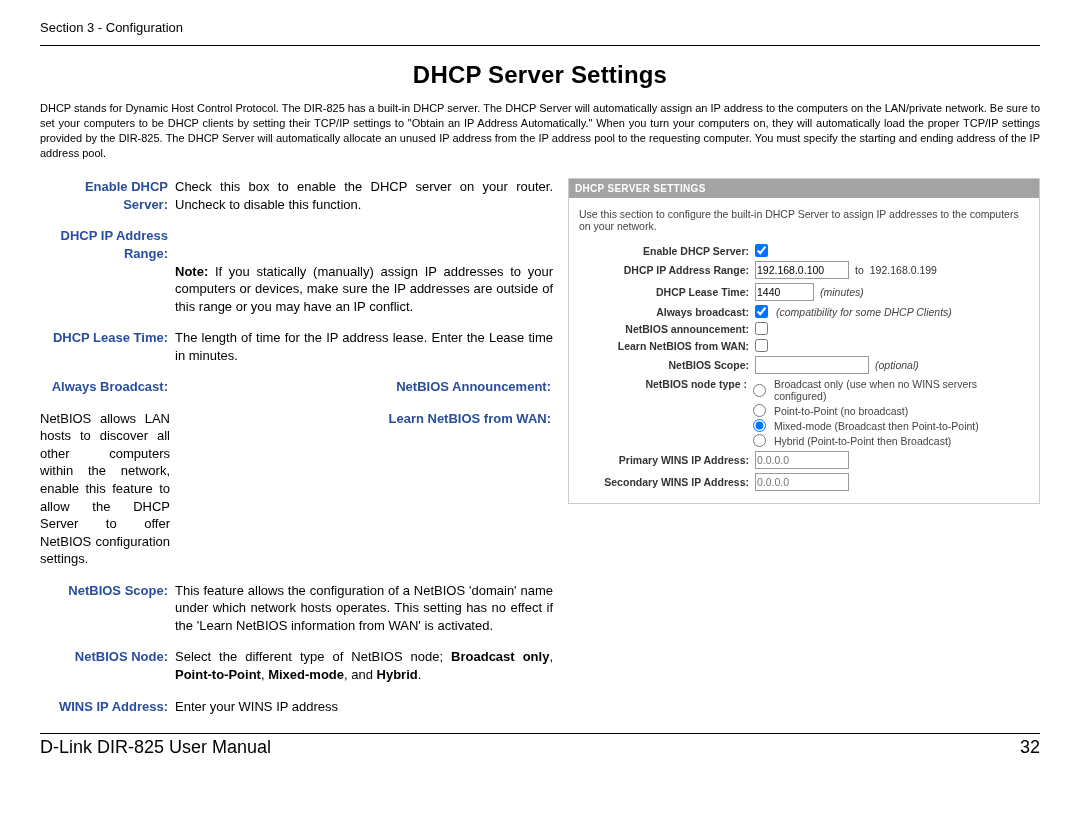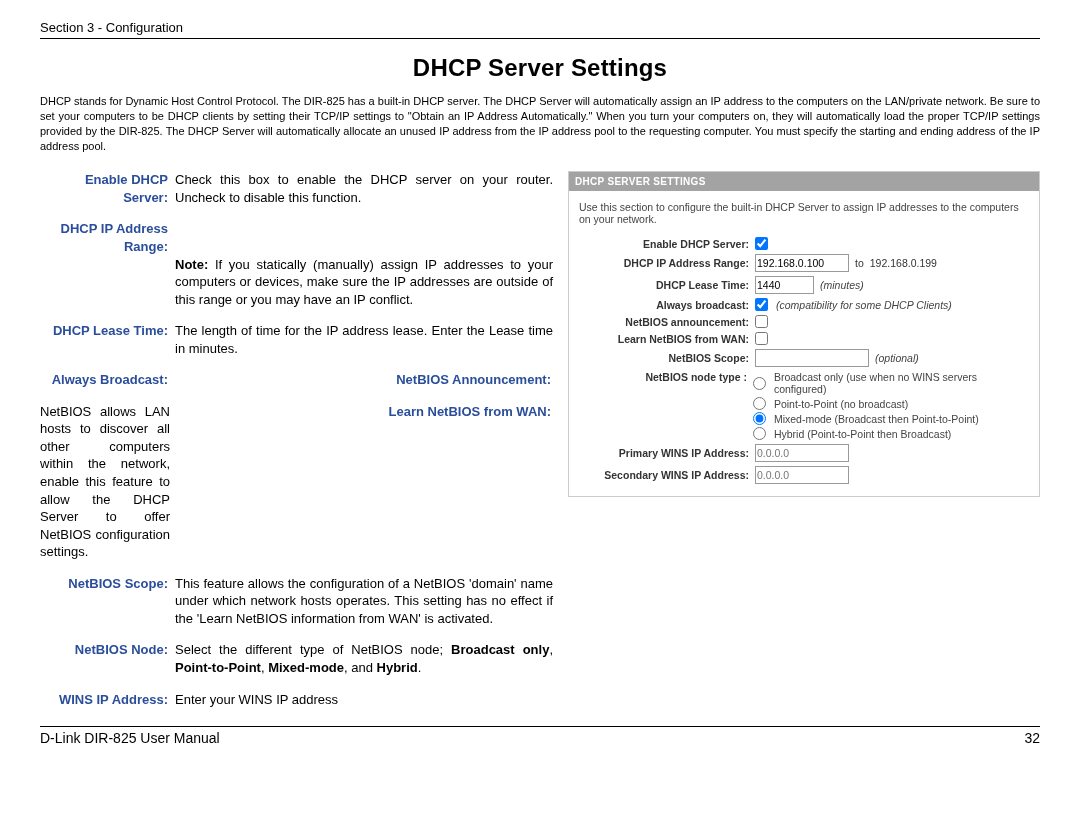--- a/index.html
+++ b/index.html
@@ -12,21 +12,21 @@
   }
   .page {
     width: 1000px;
     margin: 0 auto;
     padding: 20px 40px;
     position: relative;
   }
   .section-header {
     font-family: "Helvetica Neue", Arial, sans-serif;
     font-size: 13px;
-    padding-bottom: 3px;
+    padding-bottom: 10px;
     border-bottom: 1.5px solid #000;
     margin-bottom: 15px;
     font-weight: normal;
   }
   h1.title {
     font-family: "Arial Narrow", Arial, sans-serif;
     font-stretch: condensed;
     font-weight: bold;
     font-size: 24px;
     text-align: center;
@@ -131,21 +131,21 @@
     font-weight: normal;
     color: #444;
   }
   .wrap-after-panel {
     clear: both;
   }
   .footer {
     border-top: 1.5px solid #000;
     margin-top: 18px;
     padding-top: 3px;
-    font-size: 14px;
+    font-size: 18px;
     font-family: "Helvetica Neue", Arial, sans-serif;
     display: flex;
     justify-content: space-between;
   }
 </style>
 </head>
 <body>
 
 <div class="page">
 

